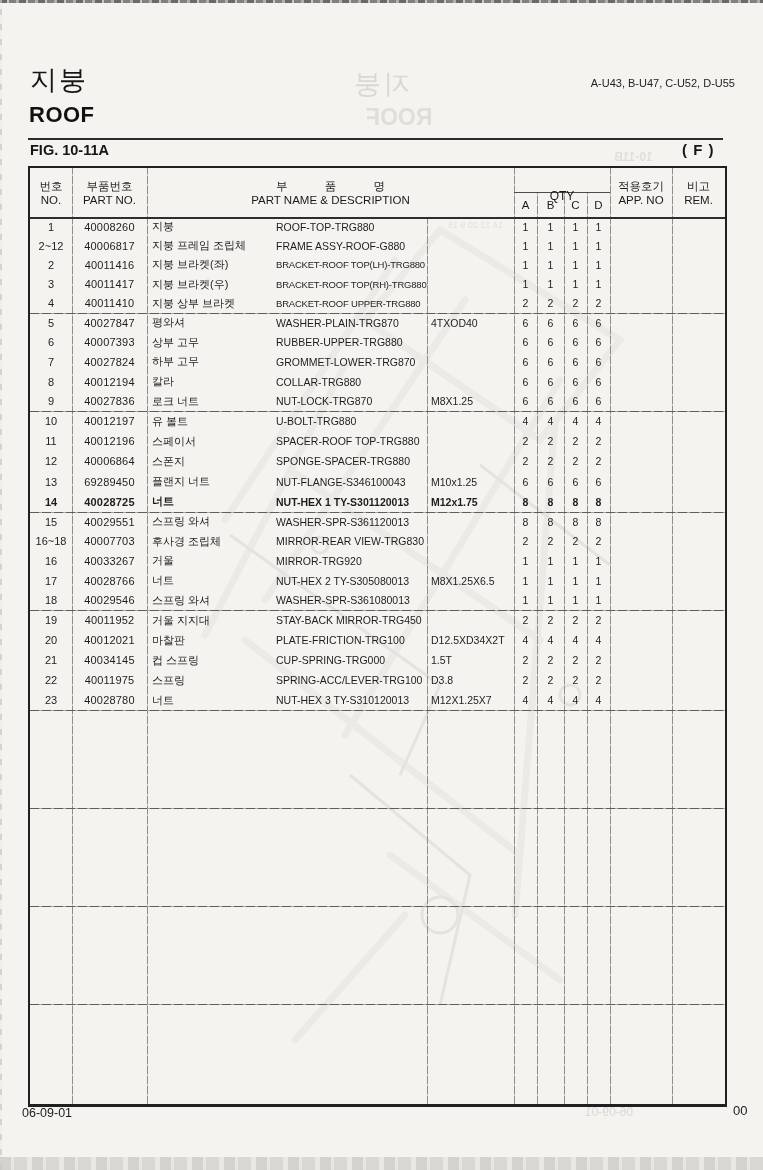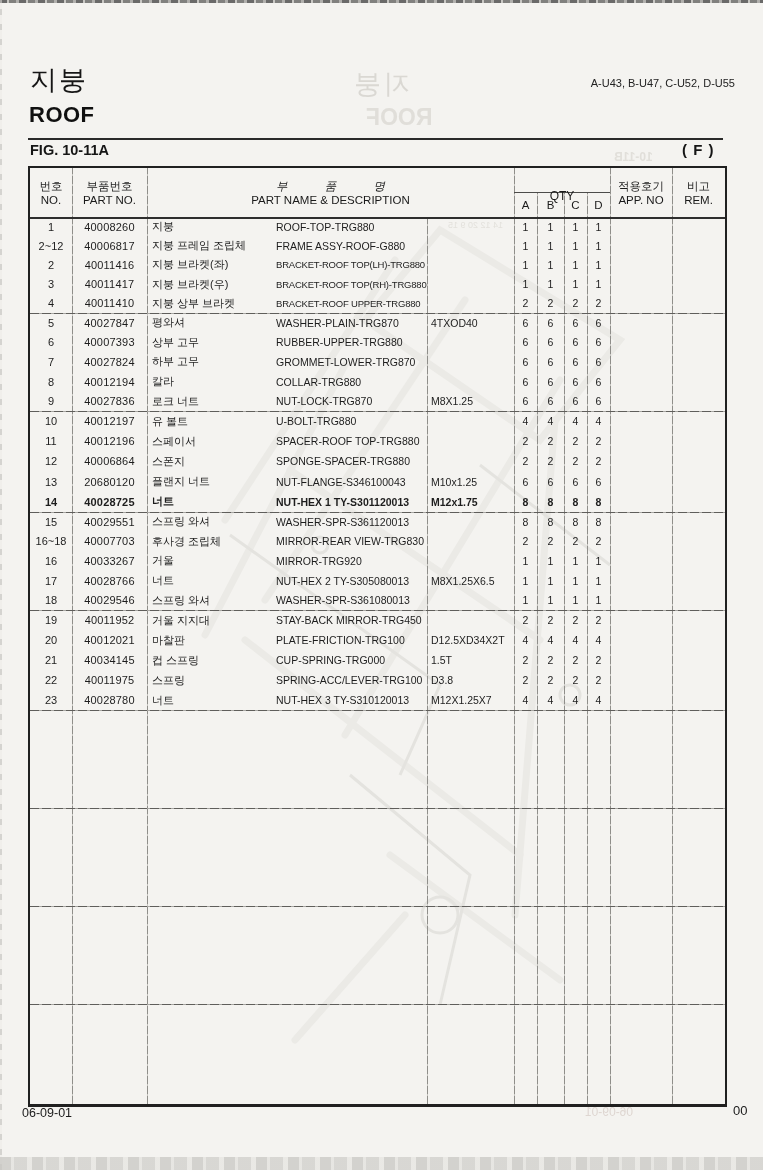--- a/index.html
+++ b/index.html
@@ -119,21 +119,21 @@
 
   <div class="hcell" style="left:0;width:42px;">
     <span class="kr">번호</span>
     <span>NO.</span>
   </div>
   <div class="hcell" style="left:42px;width:75px;">
     <span class="kr">부품번호</span>
     <span>PART NO.</span>
   </div>
   <div class="hcell" style="left:117px;width:367px;">
-    <span class="kr" style="word-spacing:34px;font-style:italic;">부 품 명</span>
+    <span class="kr" style="word-spacing:34px;">부 품 명</span>
     <span>PART NAME &amp; DESCRIPTION</span>
   </div>
   <div class="qty-label">QTY</div>
   <div class="qty-letter" style="left:484px;width:23px;">A</div>
   <div class="qty-letter" style="left:507px;width:27px;">B</div>
   <div class="qty-letter" style="left:534px;width:23px;">C</div>
   <div class="qty-letter" style="left:557px;width:23px;">D</div>
   <div class="hcell" style="left:580px;width:62px;">
     <span class="kr">적용호기</span>
     <span>APP. NO</span>
@@ -282,21 +282,21 @@
     <span class="kr">스폰지</span>
     <span class="en">SPONGE-SPACER-TRG880</span>
     <span class="sp"></span>
     <span class="qa">2</span>
     <span class="qb">2</span>
     <span class="qc">2</span>
     <span class="qd">2</span>
   </div>
       <div class="row" style="top: 303.6px; height: 20.2px;">
     <span class="no">13</span>
-    <span class="pn">20680120</span>
+    <span class="pn">69289450</span>
     <span class="kr">플랜지 너트</span>
     <span class="en">NUT-FLANGE-S346100043</span>
     <span class="sp">M10x1.25</span>
     <span class="qa">6</span>
     <span class="qb">6</span>
     <span class="qc">6</span>
     <span class="qd">6</span>
   </div>
       <div class="row" style="top: 323.8px; height: 20.2px; font-weight: bold;">
     <span class="no">14</span>

